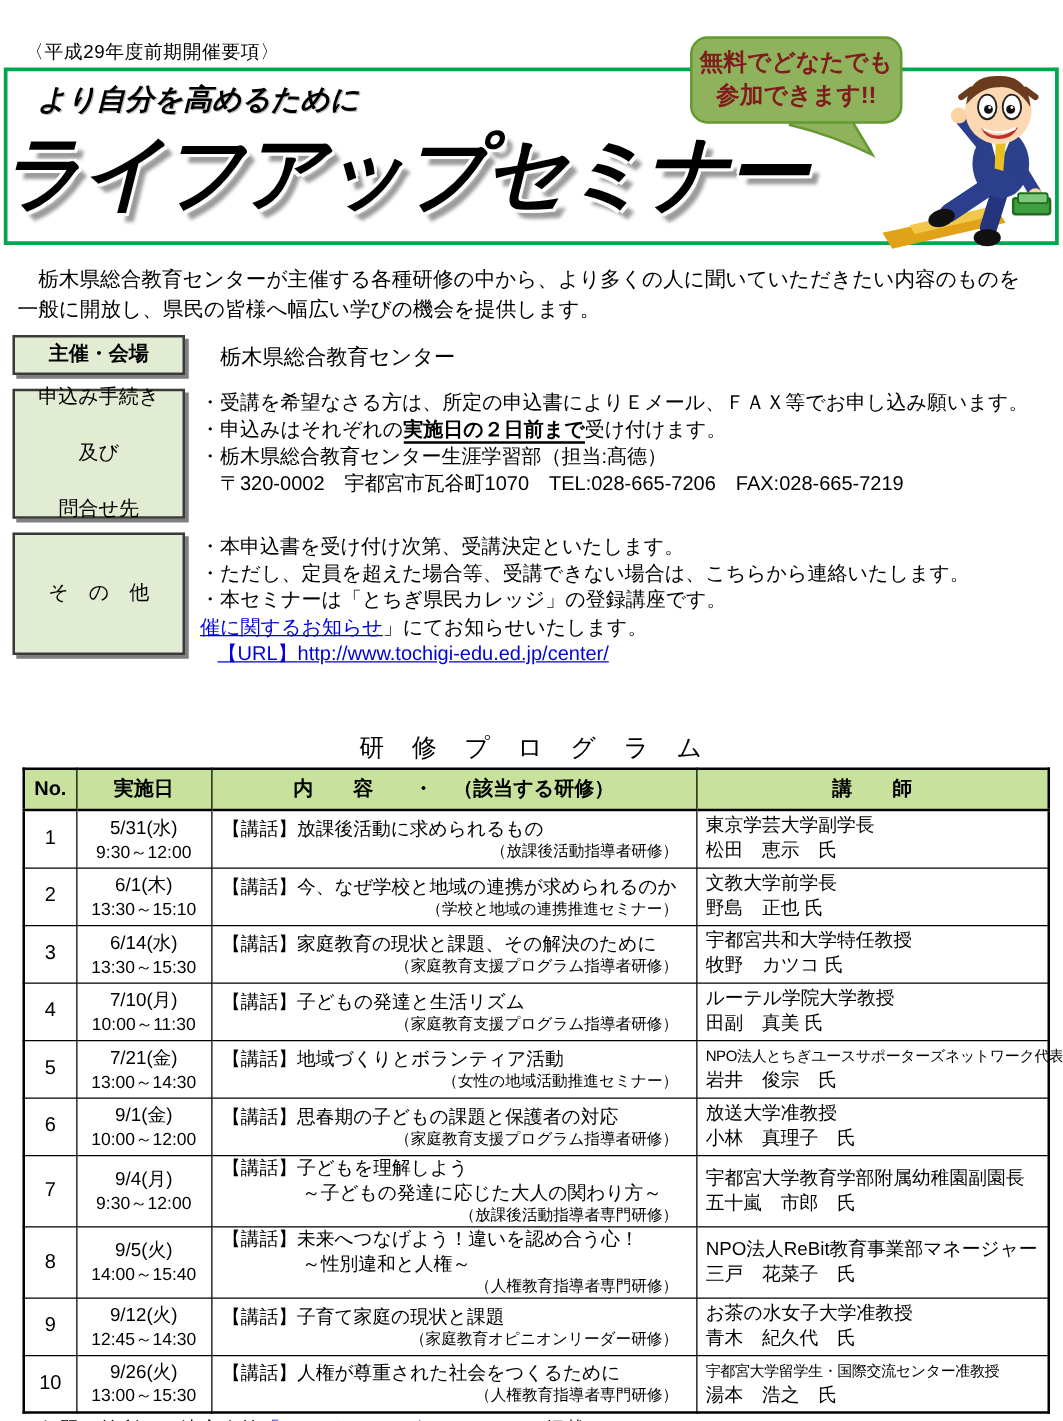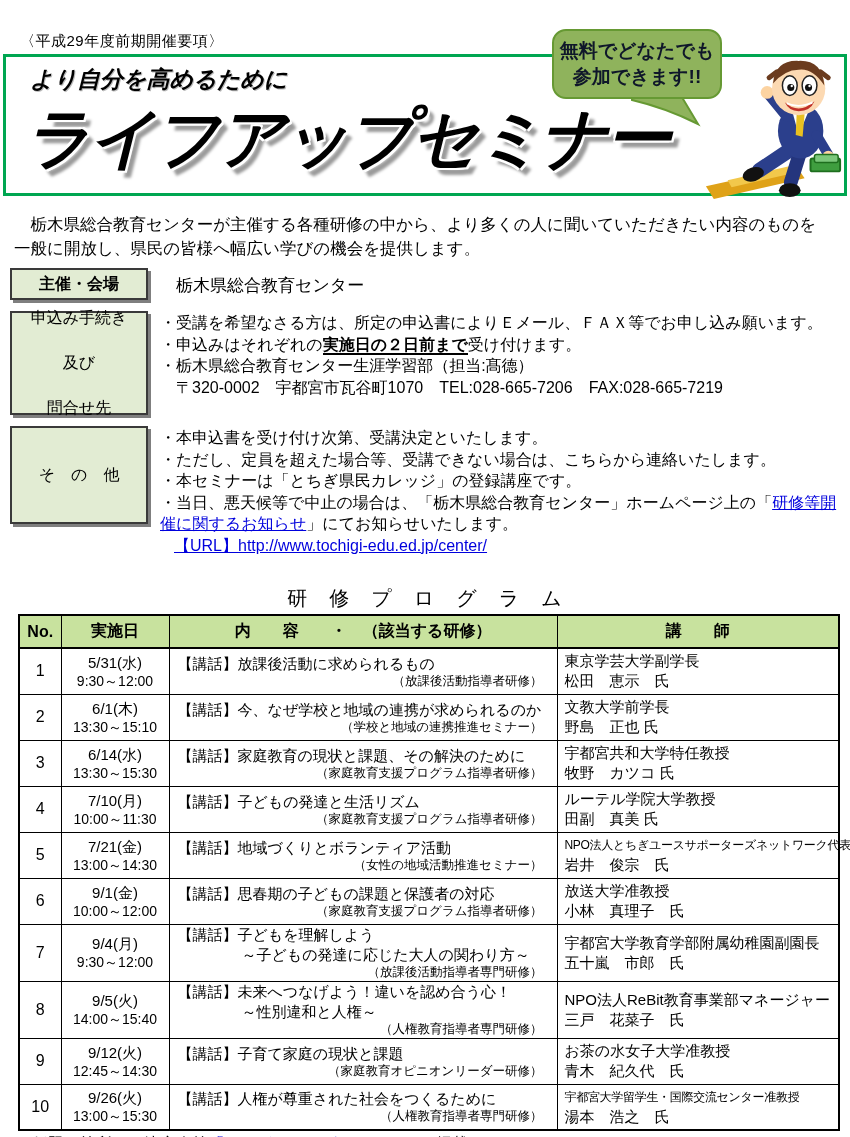--- a/index.html
+++ b/index.html
@@ -15,27 +15,27 @@
   .page{position:relative;width:850px;height:1137px;background:#fff;overflow:hidden;
         font-family:"Liberation Sans","DejaVu Sans",sans-serif;color:#000;margin-top:24px;}
 
   
   .top-note{position:absolute;left:20px;top:8px;font-size:15px;letter-spacing:.5px;}
 
   
   .banner{position:absolute;left:3px;top:30px;width:844px;height:142px;border:3px solid var(--green-border);background:#fff;}
   .tagline{position:absolute;left:30px;top:40px;font-size:23px;font-weight:bold;font-style:italic;
            text-shadow:1px 1px 0 #bbb;}
-  .seminar-title{position:absolute;left:24px;top:70px;width:730px;font-size:66px;font-weight:900;font-style:italic;
+  .seminar-title{position:absolute;left:0;top:70px;width:730px;font-size:66px;font-weight:900;font-style:italic;
            letter-spacing:-3px;white-space:nowrap;
            text-shadow:-2px -2px 0 #fff,2px -2px 0 #fff,-2px 2px 0 #fff,2px 2px 0 #fff,6px 7px 3px #9a9a9a;}
   .bubble{position:absolute;left:552px;top:5px;width:170px;height:70px;background:var(--bubble-fill);
           border:2px solid var(--bubble-edge);border-radius:14px;z-index:6;
           display:flex;flex-direction:column;align-items:center;justify-content:center;
-          color:#0f172a;font-size:19px;font-weight:bold;line-height:26px;}
+          color:#7f1d1d;font-size:19px;font-weight:bold;line-height:26px;}
   .bubble-tail{position:absolute;left:618px;top:70px;z-index:5;}
   .mascot{position:absolute;left:700px;top:28px;z-index:4;}
 
   
   .intro{position:absolute;left:14px;top:188px;width:826px;font-size:16.5px;line-height:24px;}
 
   
   .label-box{position:absolute;left:10px;width:138px;background:var(--label-bg);
              border:2px solid #3a3a3a;box-shadow:3px 3px 0 rgba(0,0,0,.5);
              display:flex;flex-direction:column;align-items:center;justify-content:center;
@@ -148,21 +148,20 @@
     <div>　〒320-0002　宇都宮市瓦谷町1070　TEL:028-665-7206　FAX:028-665-7219</div>
   </div>
 
   <div class="label-box other-label">
     <span>そ　の　他</span>
   </div>
   <div class="sec-content other-content">
     <div>・本申込書を受け付け次第、受講決定といたします。</div>
     <div>・ただし、定員を超えた場合等、受講できない場合は、こちらから連絡いたします。</div>
     <div>・本セミナーは「とちぎ県民カレッジ」の登録講座です。</div>
-    <div><span>・当日、悪天候等で中止の場合は、「栃木県総合教育センター」ホームページ上の「</span><span class="doc-link">研修等開</span></div>
     <div><span class="doc-link">催に関するお知らせ</span><span>」にてお知らせいたします。</span></div>
     <div class="url-line"><span class="doc-link">【URL】</span><span class="doc-link">http://www.tochigi-edu.ed.jp/center/</span></div>
   </div>
 
   <div class="program-title">研　修　プ　ロ　グ　ラ　ム</div>
   <table class="program">
     <colgroup>
         <col class="w-no">
         <col class="w-date">
         <col class="w-content">

